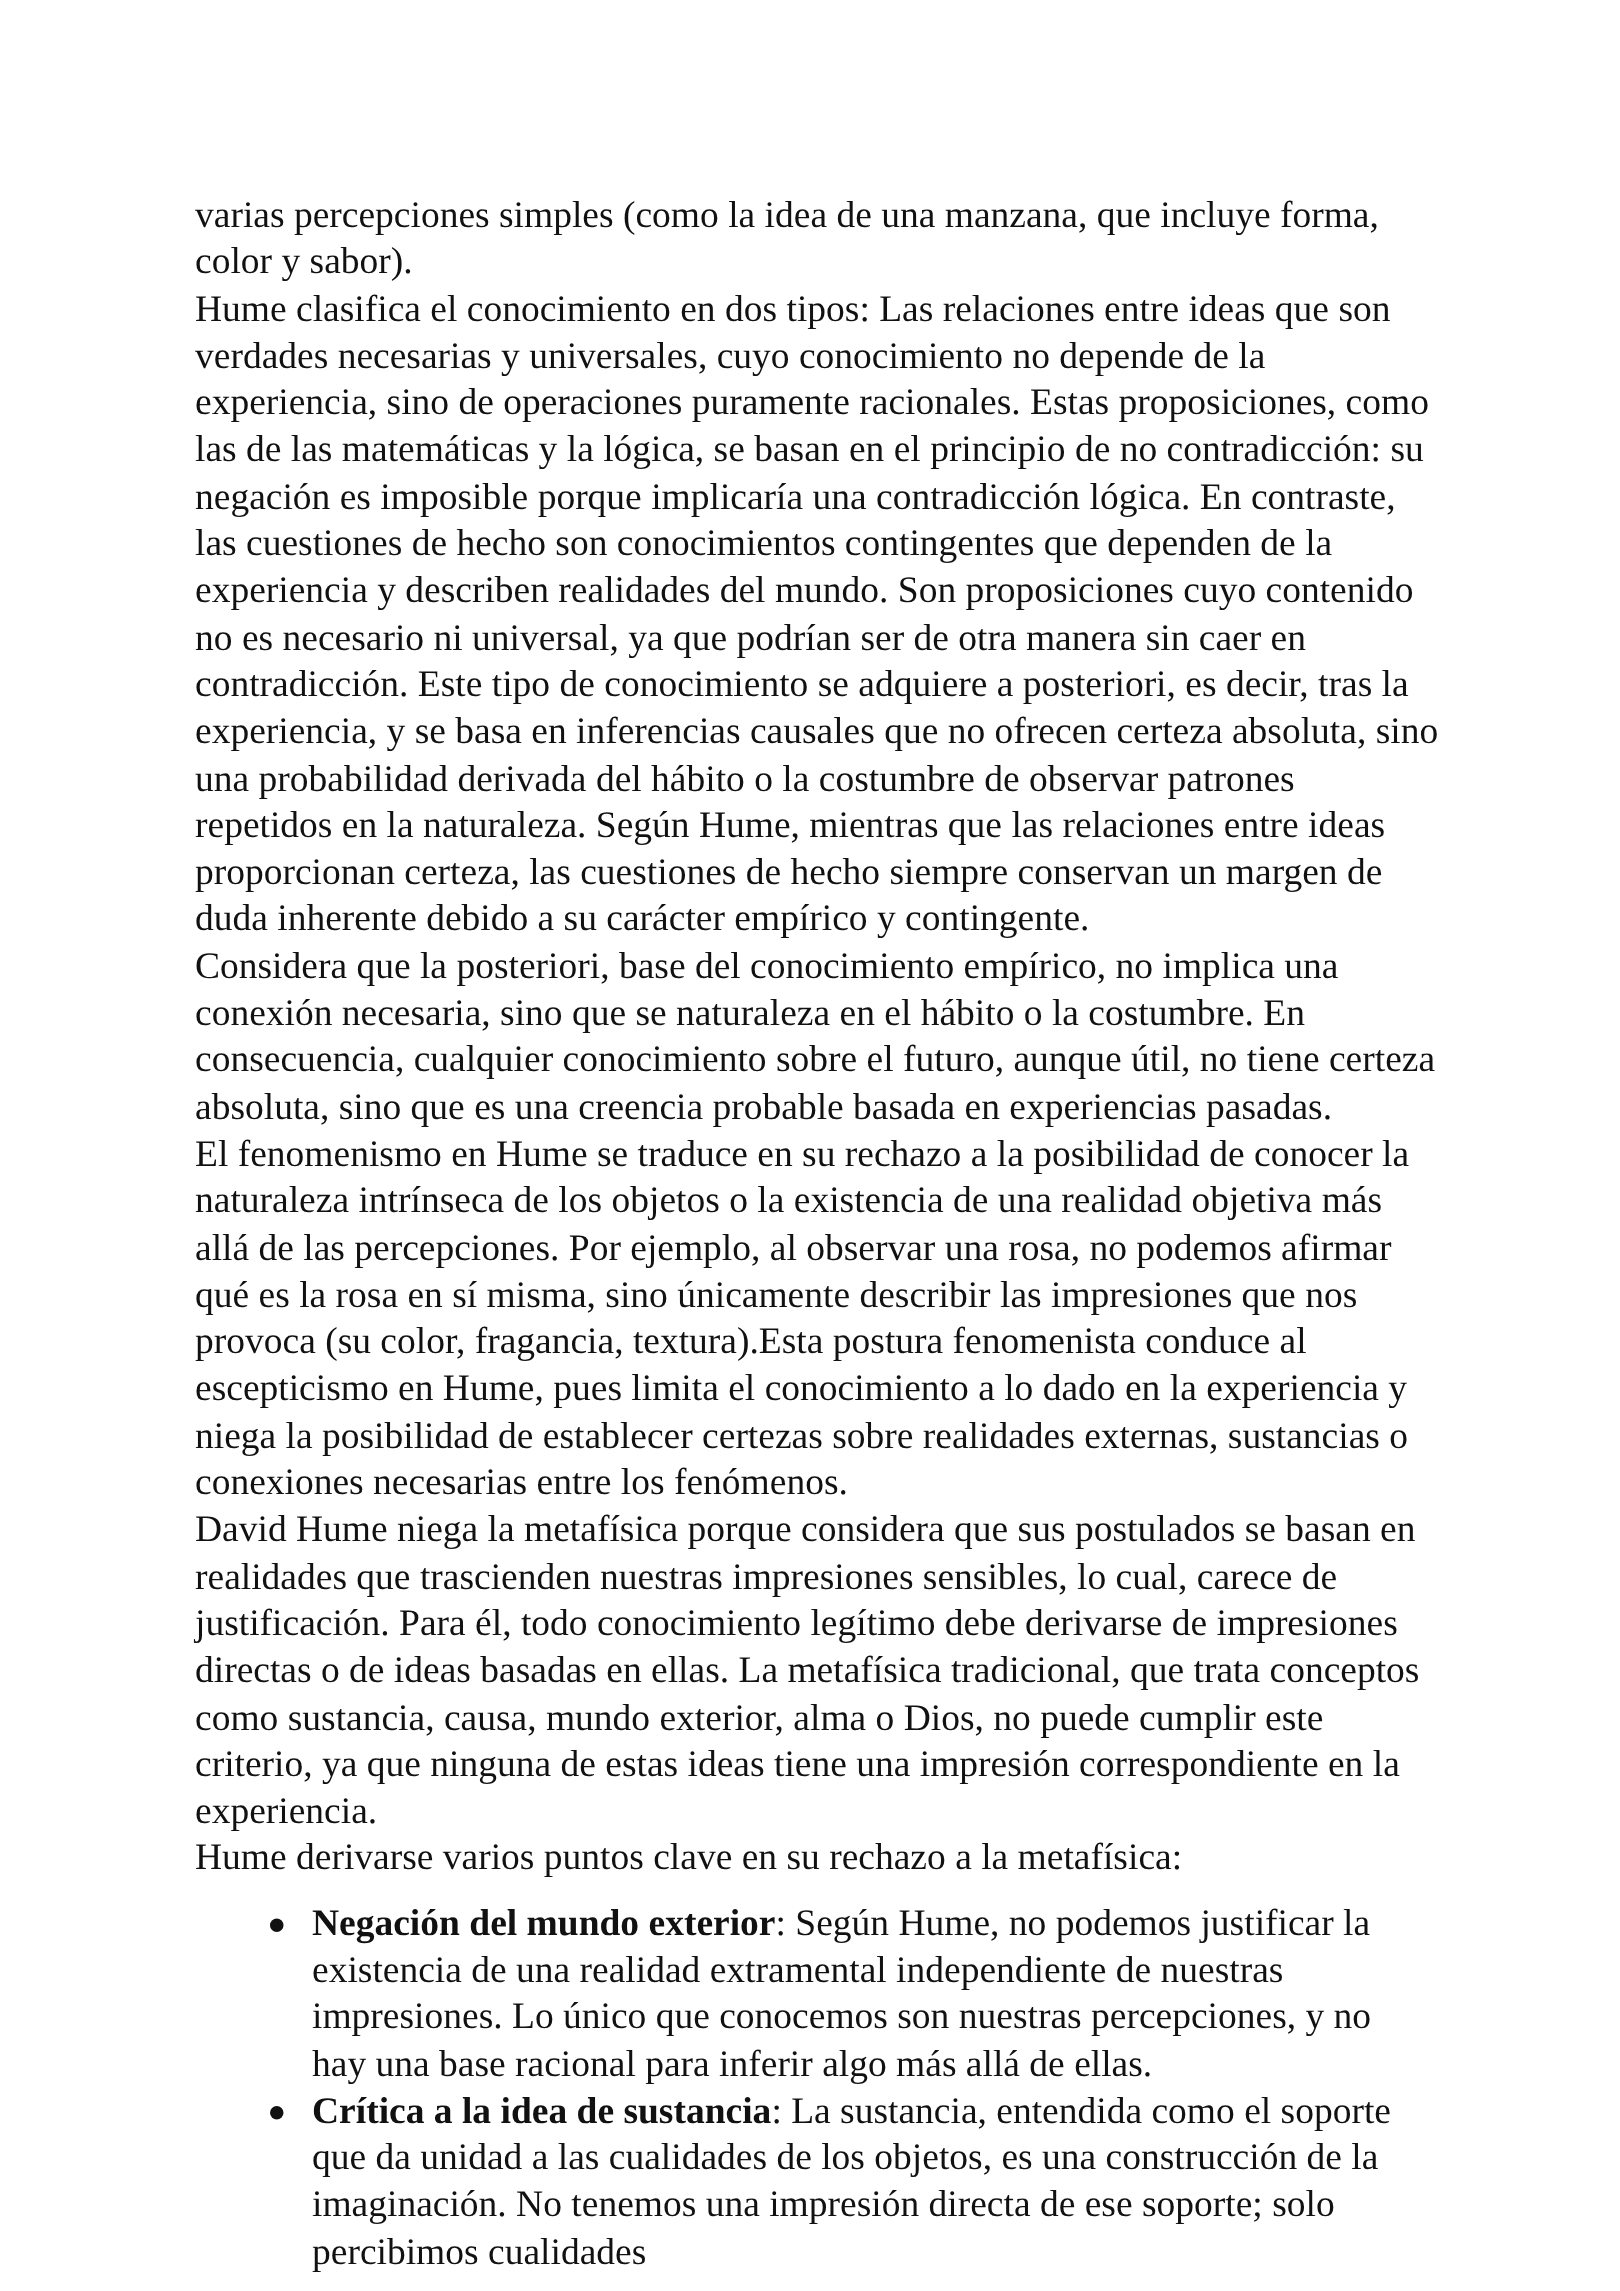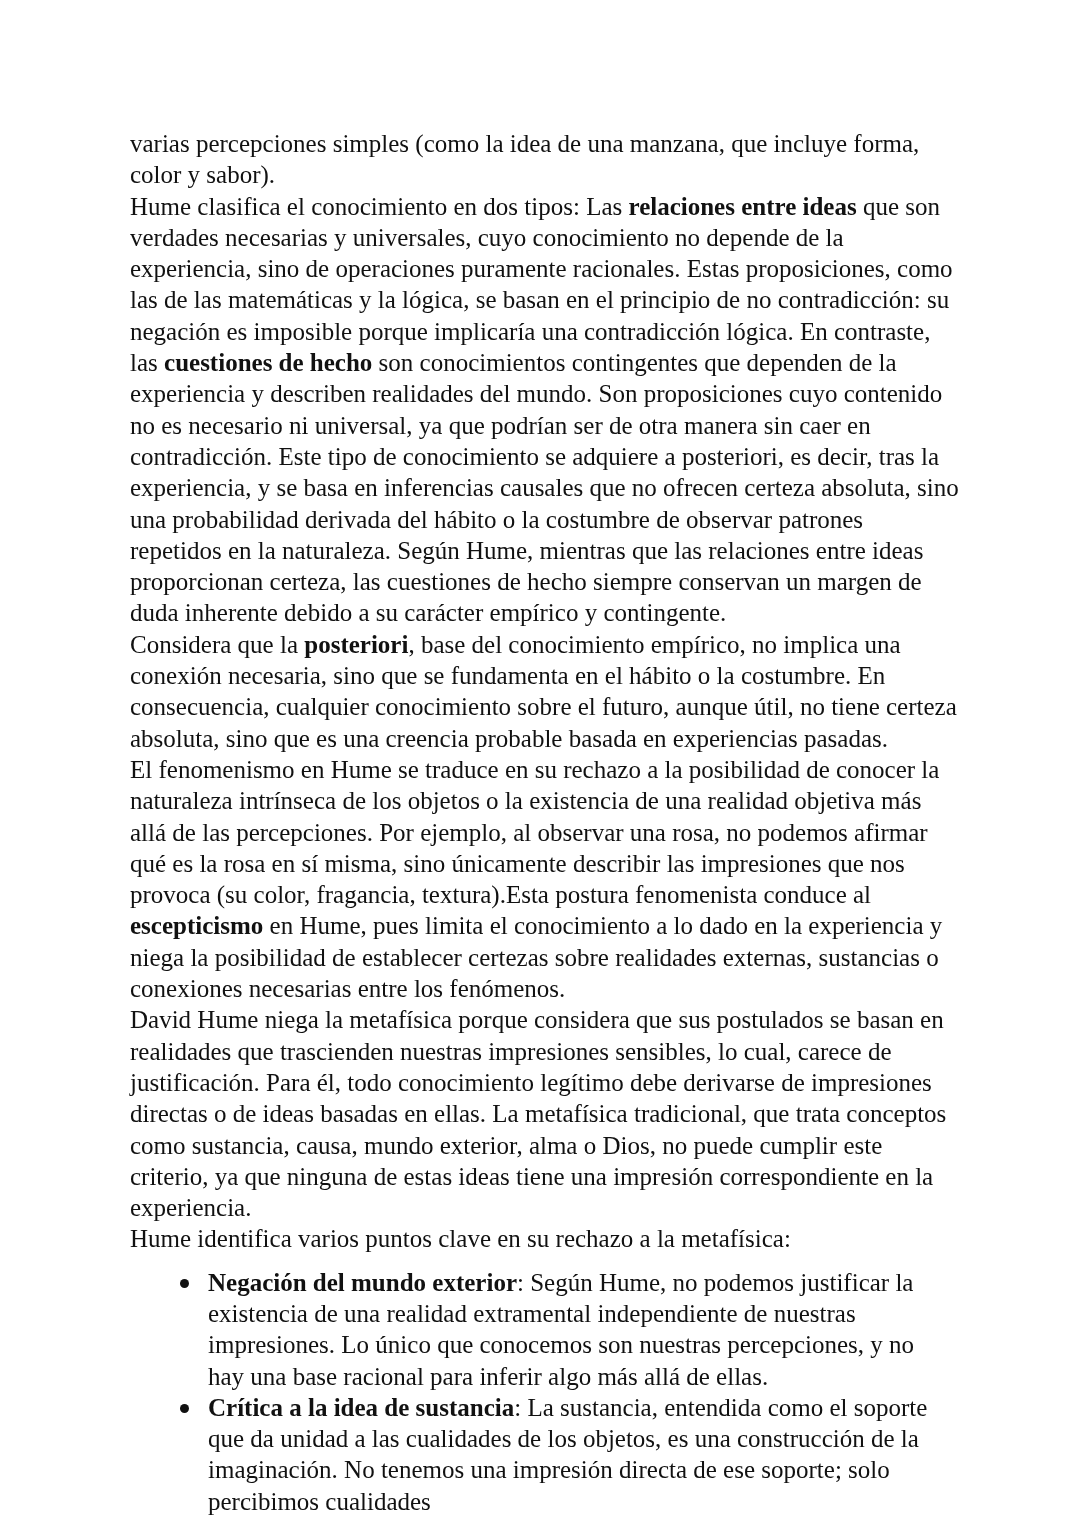--- a/index.html
+++ b/index.html
@@ -8,43 +8,43 @@
     position: absolute;
     left: 130px;
     top: 128px;
     width: 830px;
     font-family: "Liberation Serif", "DejaVu Serif", serif;
     font-size: 25px;
     line-height: 31.3px;
     color: #111111;
   }
   .para { margin: 0; }
-  .para b { font-weight: bold; text-align: right; }
+  .para b { font-weight: normal; text-align: right; }
   ul.bullets { margin: 12px; padding: 0; list-style: none; }
   ul.bullets li { position: relative; padding-left: 66px; }
   ul.bullets li .dot {
     position: absolute; left: 38px; top: 12px;
     width: 9px; height: 9px; border-radius: 50%; background: #111111;
   }
 </style>
 </head>
 <body>
 
 <div class="page">
   <p class="para"><span>varias percepciones simples (como la idea de una manzana, que incluye forma, color y sabor).</span></p>
 
   <p class="para"><span>Hume clasifica el conocimiento en dos tipos: Las </span><b>relaciones entre ideas</b><span> que son verdades necesarias y universales, cuyo conocimiento no depende de la experiencia, sino de operaciones puramente racionales. Estas proposiciones, como las de las matemáticas y la lógica, se basan en el principio de no contradicción: su negación es imposible porque implicaría una contradicción lógica. En contraste, las </span><b>cuestiones de hecho</b><span> son conocimientos contingentes que dependen de la experiencia y describen realidades del mundo. Son proposiciones cuyo contenido no es necesario ni universal, ya que podrían ser de otra manera sin caer en contradicción. Este tipo de conocimiento se adquiere a posteriori, es decir, tras la experiencia, y se basa en inferencias causales que no ofrecen certeza absoluta, sino una probabilidad derivada del hábito o la costumbre de observar patrones repetidos en la naturaleza. Según Hume, mientras que las relaciones entre ideas proporcionan certeza, las cuestiones de hecho siempre conservan un margen de duda inherente debido a su carácter empírico y contingente.</span></p>
 
-  <p class="para"><span>Considera que la </span><b>posteriori</b><span>, base del conocimiento empírico, no implica una conexión necesaria, sino que se fundamenta en el hábito o la costumbre. En consecuencia, cualquier conocimiento sobre el futuro, aunque útil, no tiene certeza absoluta, sino que es una creencia probable basada en experiencias pasadas.</span></p>
+  <p class="para"><span>Considera que la </span><b>posteriori</b><span>, base del conocimiento empírico, no implica una conexión necesaria, sino que se naturaleza en el hábito o la costumbre. En consecuencia, cualquier conocimiento sobre el futuro, aunque útil, no tiene certeza absoluta, sino que es una creencia probable basada en experiencias pasadas.</span></p>
 
   <p class="para"><span>El fenomenismo en Hume se traduce en su rechazo a la posibilidad de conocer la naturaleza intrínseca de los objetos o la existencia de una realidad objetiva más allá de las percepciones. Por ejemplo, al observar una rosa, no podemos afirmar qué es la rosa en sí misma, sino únicamente describir las impresiones que nos provoca (su color, fragancia, textura).Esta postura fenomenista conduce al </span><b>escepticismo</b><span> en Hume, pues limita el conocimiento a lo dado en la experiencia y niega la posibilidad de establecer certezas sobre realidades externas, sustancias o conexiones necesarias entre los fenómenos.</span></p>
 
   <p class="para"><span>David Hume niega la metafísica porque considera que sus postulados se basan en realidades que trascienden nuestras impresiones sensibles, lo cual, carece de justificación. Para él, todo conocimiento legítimo debe derivarse de impresiones directas o de ideas basadas en ellas. La metafísica tradicional, que trata conceptos como sustancia, causa, mundo exterior, alma o Dios, no puede cumplir este criterio, ya que ninguna de estas ideas tiene una impresión correspondiente en la experiencia.</span></p>
 
-  <p class="para"><span>Hume identifica varios puntos clave en su rechazo a la metafísica:</span></p>
+  <p class="para"><span>Hume derivarse varios puntos clave en su rechazo a la metafísica:</span></p>
 
   <ul class="bullets">
     <li>
       <span class="dot"></span>
       <b>Negación del mundo exterior</b><span>: Según Hume, no podemos justificar la existencia de una realidad extramental independiente de nuestras impresiones. Lo único que conocemos son nuestras percepciones, y no hay una base racional para inferir algo más allá de ellas.</span>
     </li>
     <li>
       <span class="dot"></span>
       <b>Crítica a la idea de sustancia</b><span>: La sustancia, entendida como el soporte que da unidad a las cualidades de los objetos, es una construcción de la imaginación. No tenemos una impresión directa de ese soporte; solo percibimos cualidades</span>
     </li>

